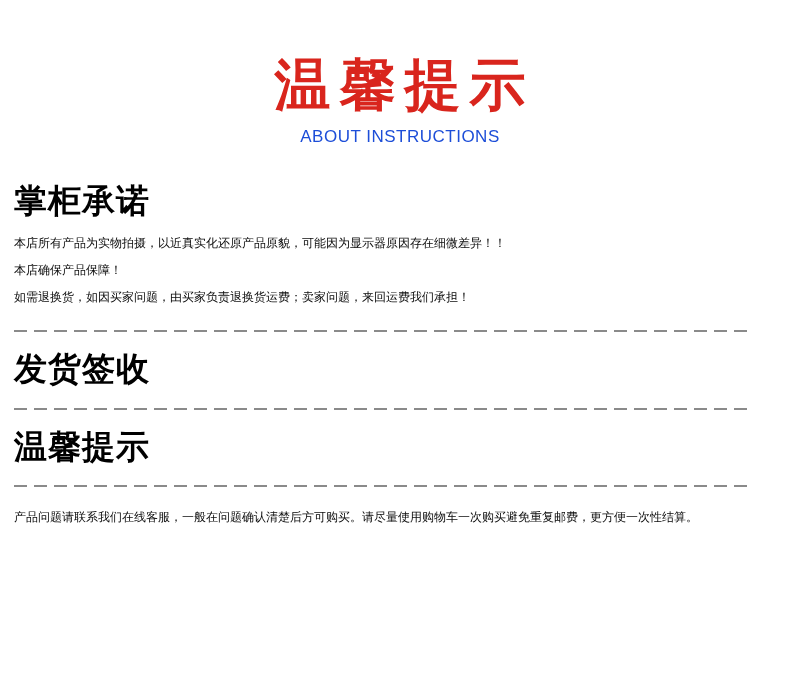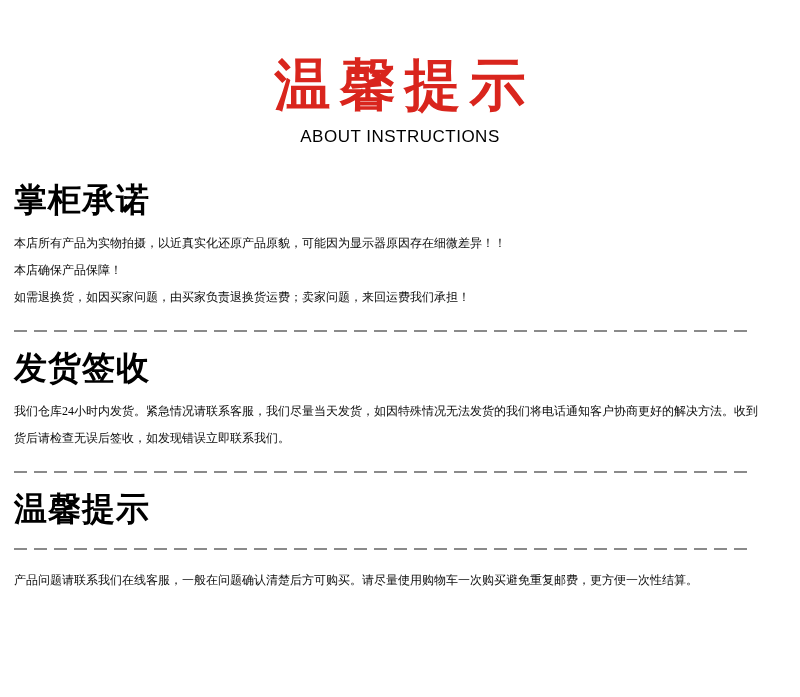--- a/index.html
+++ b/index.html
@@ -23,25 +23,25 @@
     font-weight: 900;
     color: var(--accent, #d9251d);
     letter-spacing: 9px;
     padding-left: 9px; 
     line-height: 1.15;
   }
   .page-subtitle {
     margin-top: 10px;
     font-size: 17px;
     font-weight: 400;
-    color: #000000;
+    color: #1d4ed8;
     letter-spacing: 0.5px;
   }
   .sections { margin-top: 34px; }
-  section { padding: 0 30px 0 14px; font-family: Liberation Serif, serif; }
+  section { padding: 0 30px 0 14px; }
   .section-heading {
     font-size: 33px;
     font-weight: 800;
     color: #000;
     letter-spacing: 1px;
     line-height: 1.2;
     margin-bottom: 9px;
   }
   .section-body {
     font-size: 12px;
@@ -78,21 +78,20 @@
       <h2 class="section-heading">掌柜承诺</h2>
       <p class="section-body">本店所有产品为实物拍摄，以近真实化还原产品原貌，可能因为显示器原因存在细微差异！！
 本店确保产品保障！
 如需退换货，如因买家问题，由买家负责退换货运费；卖家问题，来回运费我们承担！</p>
     </section>
 
     <div class="divider"></div>
 
     <section>
       <h2 class="section-heading">发货签收</h2>
-      <p class="section-body">我们仓库24小时内发货。紧急情况请联系客服，我们尽量当天发货，如因特殊情况无法发货的我们将电话通知客户协商更好的解决方法。收到货后请检查无误后签收，如发现错误立即联系我们。</p>
     </section>
 
     <div class="divider"></div>
 
     <section>
       <h2 class="section-heading">温馨提示</h2>
     </section>
 
     <div class="divider"></div>
 

